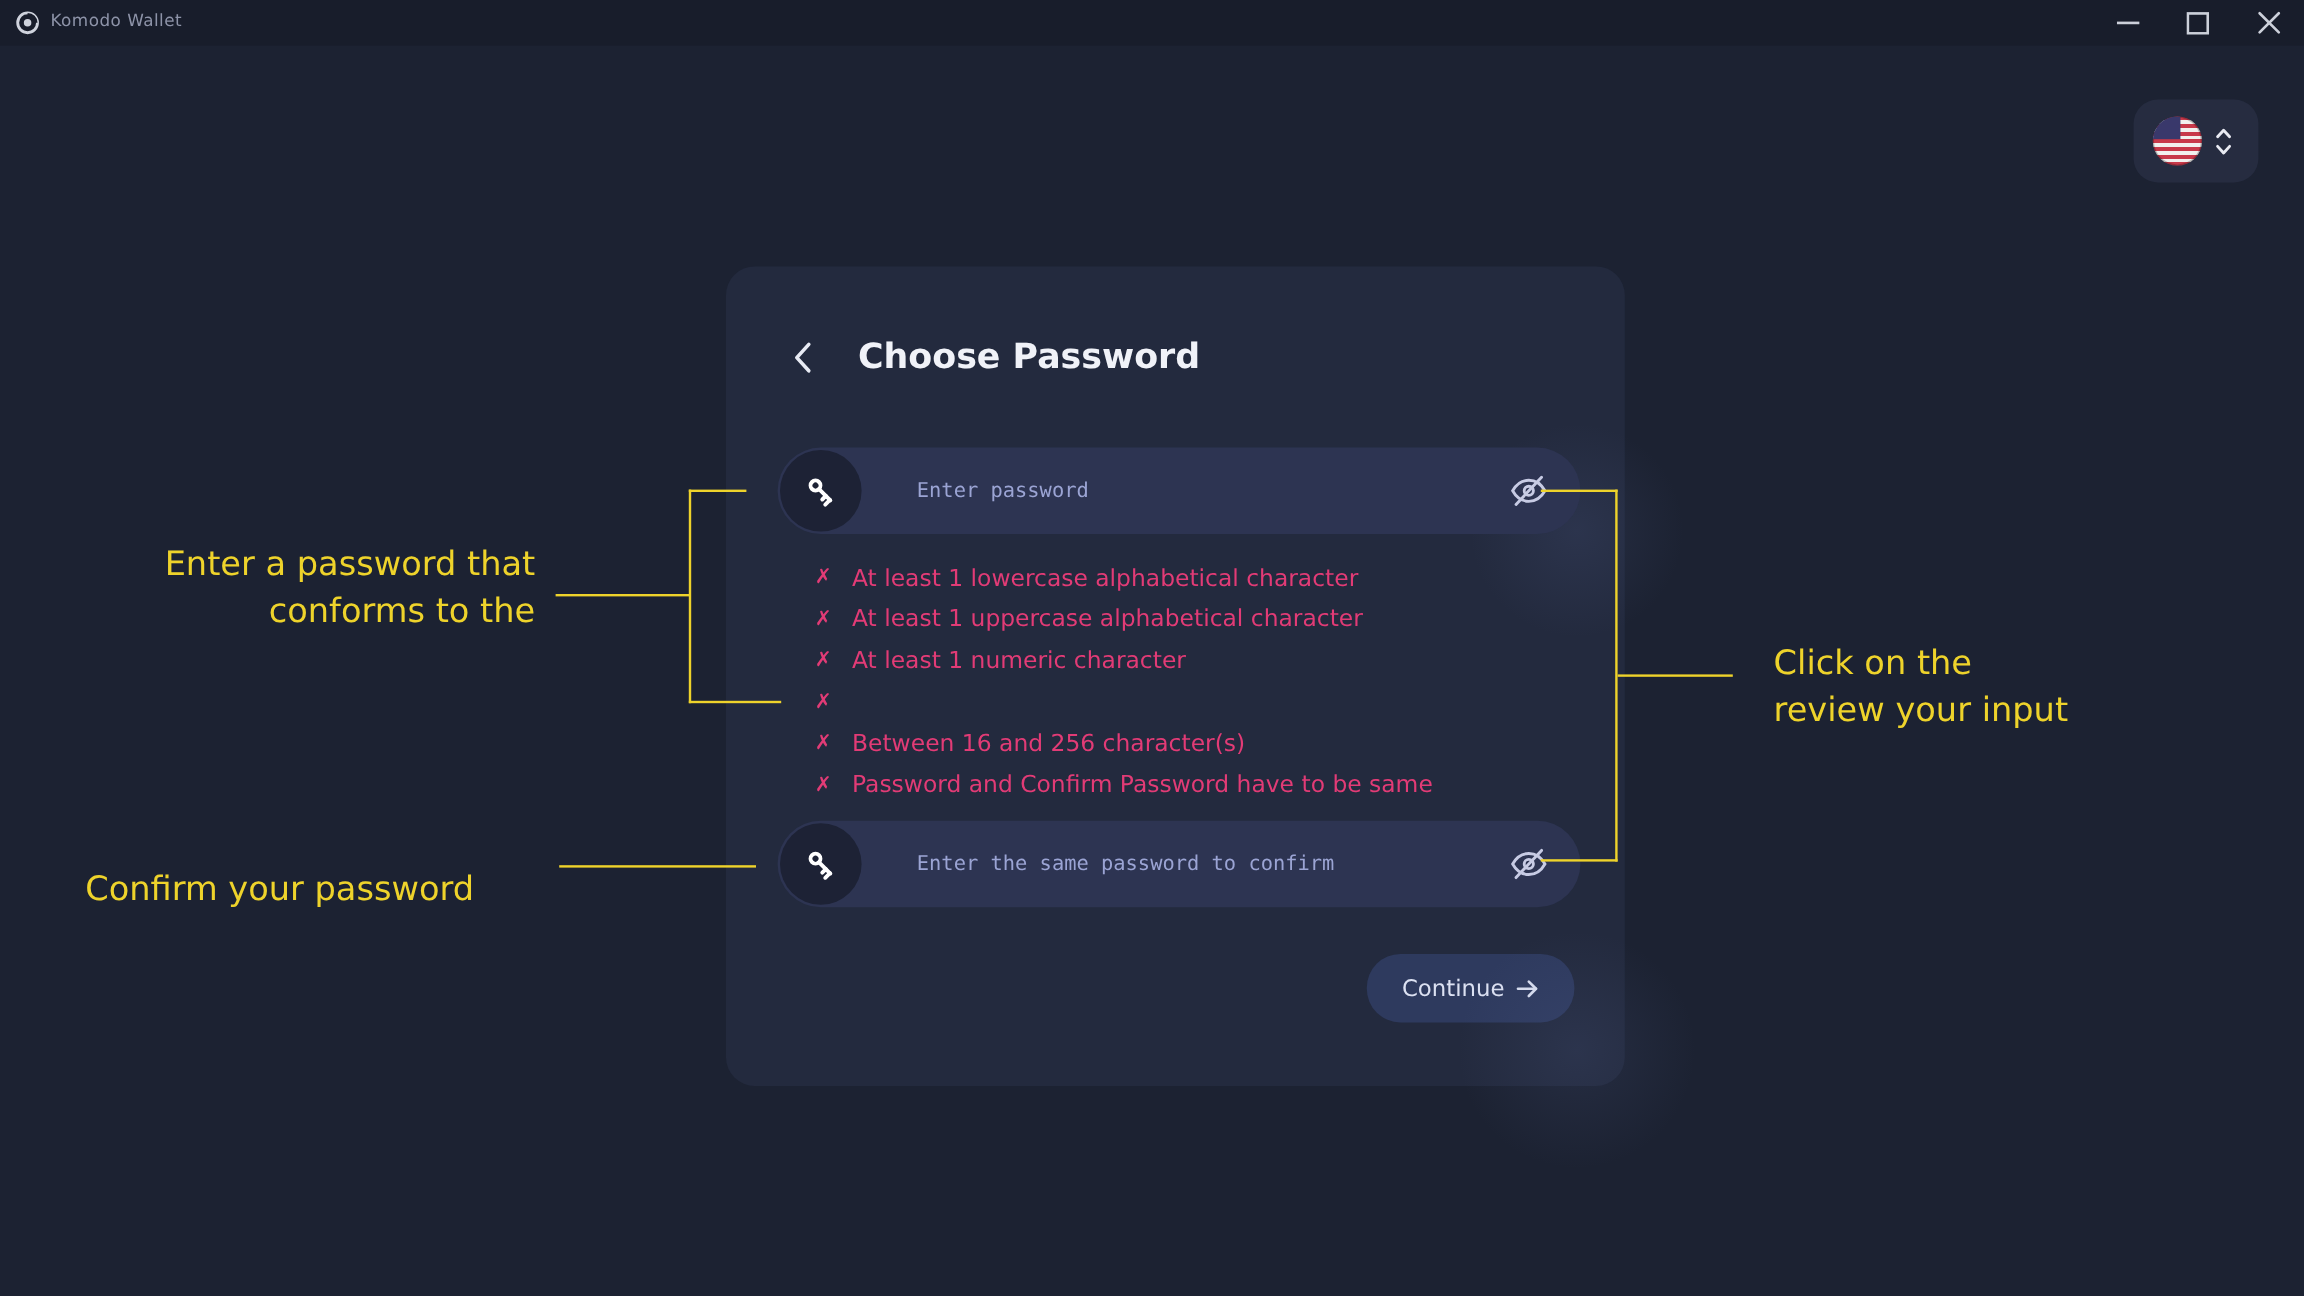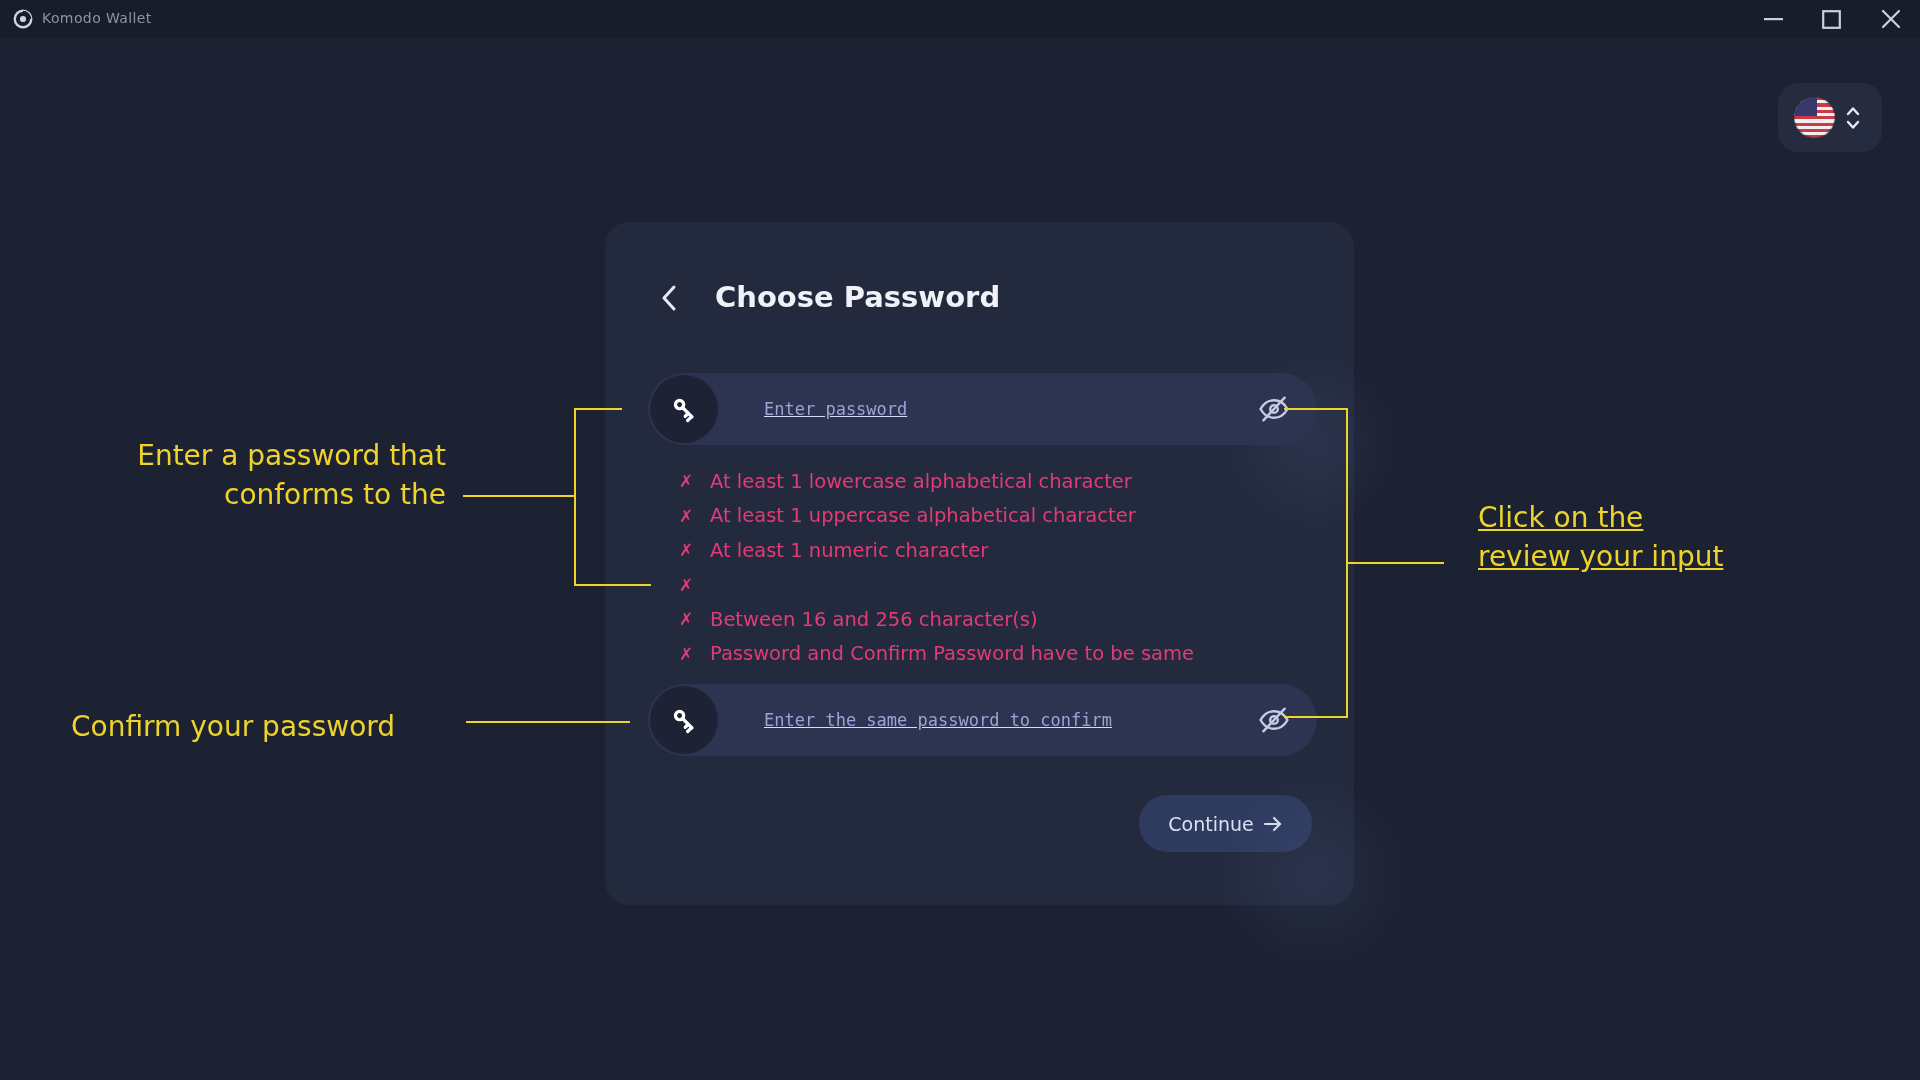--- a/index.html
+++ b/index.html
@@ -53,41 +53,41 @@
   .field-password { top:151px; }
   .field-confirm  { top:462px; }
   .key-badge {
     position:absolute; left:2px; top:2px; width:68px; height:68px; border-radius:50%;
     background:#1d2235; display:flex; align-items:center; justify-content:center;
   }
   .key-badge svg { transform:rotate(45deg); }
   .pw-input {
     position:absolute; left:116px; top:0; width:470px; height:72px;
     background:transparent; border:none; outline:none;
-    font-family:"DejaVu Sans Mono", monospace; font-size:17px; color:#d7dcf2;text-decoration:underline;
+    font-family:"DejaVu Sans Mono", monospace; font-size:17px; color:#d7dcf2;
   }
   .pw-input::placeholder { color:#9ba4d4; opacity:1; }
   .eye-btn {
     position:absolute; right:26px; top:19px; width:34px; height:34px;
     background:none; border:none; cursor:pointer; padding:0;
   }
   .reqs { position:absolute; left:74px; top:242px; }
   .req { display:flex; align-items:center; height:34.5px; color:#e23b76; font-size:19.5px; }
   .req .mark { width:31px; font-weight:bold; font-size:17px; }
   .continue-btn {
     position:absolute; left:534px; top:573px; width:173px; height:57px;
     background:#2e3a5e; border:none; border-radius:28px; cursor:pointer;
     display:flex; align-items:center; justify-content:center; gap:9px;
     color:#dce1f2; font-family:"DejaVu Sans", sans-serif; font-size:19px;
   }
   
-  .note { position:absolute; color:#eed32b; font-size:28px; line-height:39px; }
+  .note { position:absolute; color:#eed32b; font-size:28px; line-height:39px;margin-top:14px; }
   .note-left-top { right:1474px; top:436px; text-align:right; width:420px; }
   .note-left-bottom { left:71px; top:707px; }
-  .note-right { left:1478px; top:499px; line-height:38.5px;text-decoration:underline; }
+  .note-right { left:1478px; top:520px; line-height:38.5px; }
   .conn { position:absolute; background:#eed32b; }
   .conn-h { height:2px; } .conn-v { width:2px; }
 </style>
 </head>
 <body>
 
 <div class="titlebar">
   <span class="tb-logo">
     <svg width="22" height="22" viewBox="0 0 24 24">
       <circle cx="12" cy="12" r="9" fill="none" stroke="#cfd3dd" stroke-width="2.6"></circle>

